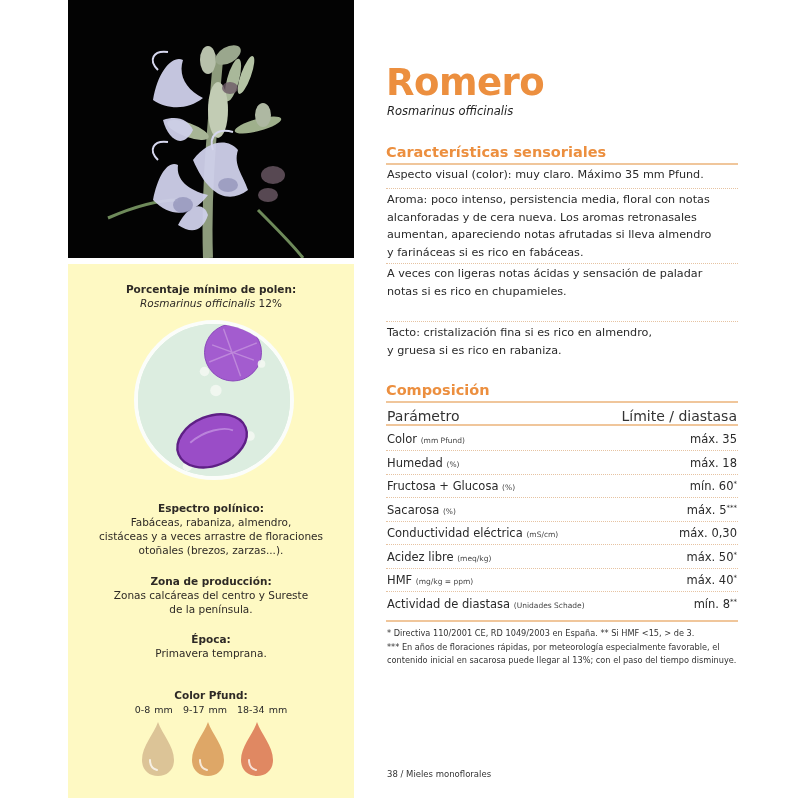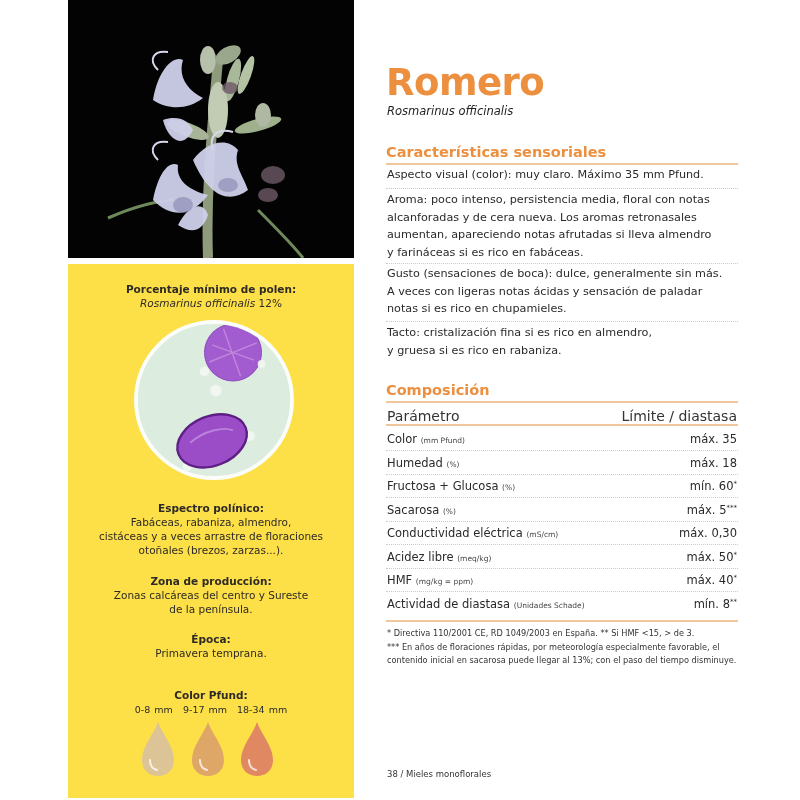--- a/index.html
+++ b/index.html
@@ -7,21 +7,21 @@
   body { position: relative; font-family: "DejaVu Sans", sans-serif; color: #2a2a2a; }
 
   
   .photo {
     position: absolute; left: 68px; top: 0; width: 286px; height: 258px;
     background: #020202; overflow: hidden;
   }
   .photo svg { width: 100%; height: 100%; display: block; }
   .panel {
     position: absolute; left: 68px; top: 264px; width: 286px; height: 534px;
-    background: #fde047;
+    background: #fef9c3;
     text-align: center;
   }
   .panel .blk { position: absolute; left: 0; width: 100%; font-size: 10.5px; line-height: 14px; color: #2e2a26; }
   .panel .blk-title { font-weight: bold; }
   .panel .italic { font-style: italic; }
 
   .pollen {
     position: absolute; left: 66px; top: 56px; width: 160px; height: 160px;
     border-radius: 50%; border: 4px solid #fbfdfa; background: #d9ecdc; overflow: hidden;
   }
@@ -178,21 +178,20 @@
 
 <div class="para" style="top:191px;">
   <div>Aroma: poco intenso, persistencia media, floral con notas</div>
   <div>alcanforadas y de cera nueva. Los aromas retronasales</div>
   <div>aumentan, apareciendo notas afrutadas si lleva almendro</div>
   <div>y farináceas si es rico en fabáceas.</div>
 </div>
 <div class="dotted" style="top:263px;"></div>
 
 <div class="para" style="top:265px;">
-  <div>Gusto (sensaciones de boca): dulce, generalmente sin más.</div>
   <div>A veces con ligeras notas ácidas y sensación de paladar</div>
   <div>notas si es rico en chupamieles.</div>
 </div>
 <div class="dotted" style="top:321px;"></div>
 
 <div class="para" style="top:324px;">
   <div>Tacto: cristalización fina si es rico en almendro,</div>
   <div>y gruesa si es rico en rabaniza.</div>
 </div>
 

